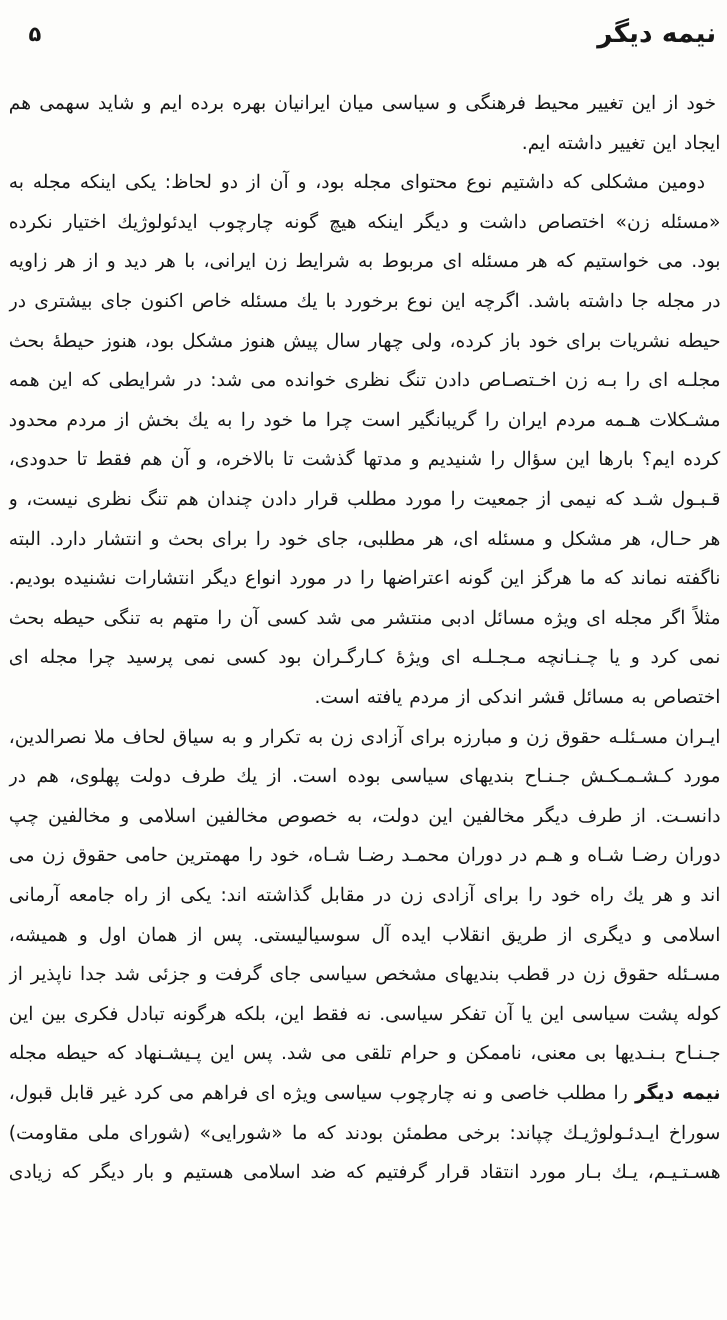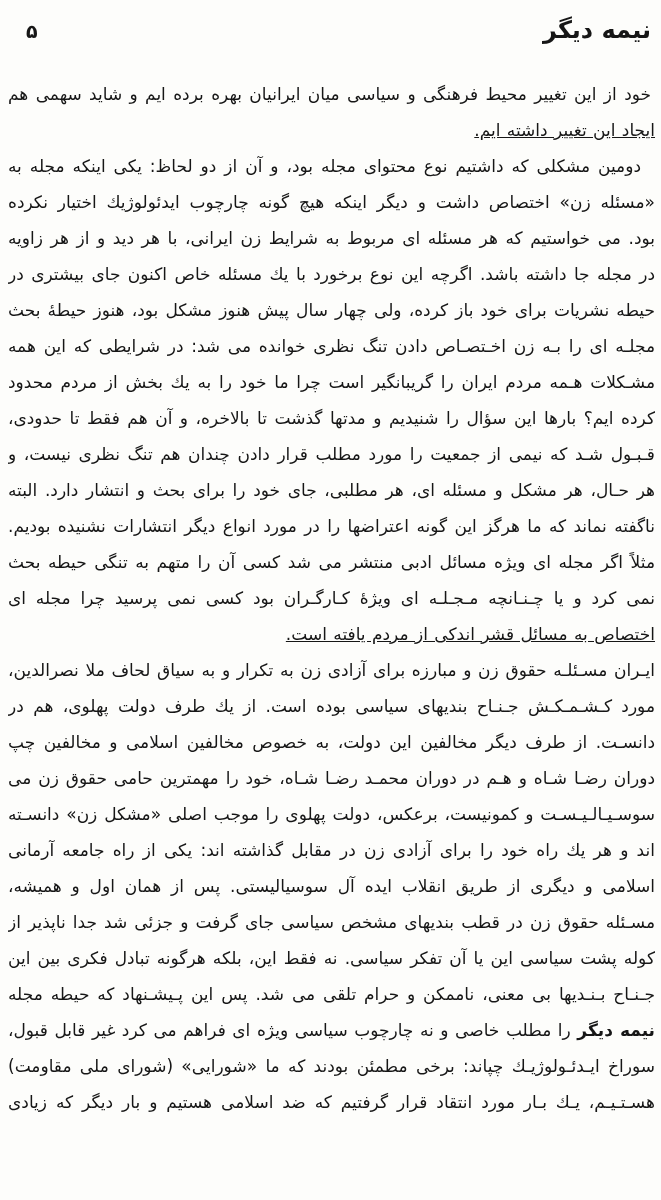--- a/index.html
+++ b/index.html
@@ -45,21 +45,20 @@
   .line {
     line-height: 36px;
     height: 36px;
     overflow: hidden;
     text-align: justify;
     text-align-last: justify;
     word-spacing: 1px;
   }
   .line.last {
     text-align-last: right;
-    text-decoration: underline;
   }
   .line b { font-weight: bold; }
 </style>
 </head>
 <body>
 
 <div class="page" style="background: rgb(253, 253, 251); color: rgb(22, 22, 22);">
   <div class="page-header">
     <span class="page-title">نيمه ديگر</span>
     <span class="page-number">۵</span>
@@ -84,21 +83,20 @@
         <div class="line">ناگفته نماند كه ما هرگز اين گونه اعتراضها را در مورد انواع ديگر انتشارات نشنيده بوديم.</div>
         <div class="line">مثلاً اگر مجله اى ويژه مسائل ادبى منتشر مى شد كسى آن را متهم به تنگى حيطه بحث</div>
         <div class="line">نمى كرد و يا چـنـانچه مـجـلـه اى ويژهٔ كـارگـران بود كسى نمى پرسيد چرا مجله اى</div>
         <div class="line last">اختصاص به مسائل قشر اندكى از مردم يافته است.</div>
       </div>
       <div class="para">
         <div class="line">ايـران مسـئلـه حقوق زن و مبارزه براى آزادى زن به تكرار و به سياق لحاف ملا نصرالدين،</div>
         <div class="line">مورد كـشـمـكـش جـنـاح بنديهاى سياسى بوده است. از يك طرف دولت پهلوى، هم در</div>
         <div class="line">دانسـت. از طرف ديگر مخالفين اين دولت، به خصوص مخالفين اسلامى و مخالفين چپ</div>
         <div class="line">دوران رضـا شـاه و هـم در دوران محمـد رضـا شـاه، خود را مهمترين حامى حقوق زن مى</div>
-        <div class="line">سوسـيـالـيـسـت و كمونيست، برعكس، دولت پهلوى را موجب اصلى «مشكل زن» دانسـته</div>
         <div class="line">اند و هر يك راه خود را براى آزادى زن در مقابل گذاشته اند: يكى از راه جامعه آرمانى</div>
         <div class="line">اسلامى و ديگرى از طريق انقلاب ايده آل سوسياليستى. پس از همان اول و هميشه،</div>
         <div class="line">مسـئله حقوق زن در قطب بنديهاى مشخص سياسى جاى گرفت و جزئى شد جدا ناپذير از</div>
         <div class="line">كوله پشت سياسى اين يا آن تفكر سياسى. نه فقط اين، بلكه هرگونه تبادل فكرى بين اين</div>
         <div class="line">جـنـاح بـنـديها بى معنى، ناممكن و حرام تلقى مى شد. پس اين پـيشـنهاد كه حيطه مجله</div>
         <div class="line"><b>نيمه ديگر</b> را مطلب خاصى و نه چارچوب سياسى ويژه اى فراهم مى كرد غير قابل قبول،</div>
         <div class="line">سوراخ ايـدئـولوژيـك چپاند: برخى مطمئن بودند كه ما «شورايى» (شوراى ملى مقاومت)</div>
         <div class="line">هسـتـيـم، يـك بـار مورد انتقاد قرار گرفتيم كه ضد اسلامى هستيم و بار ديگر كه زيادى</div>
       </div>
     </div>

